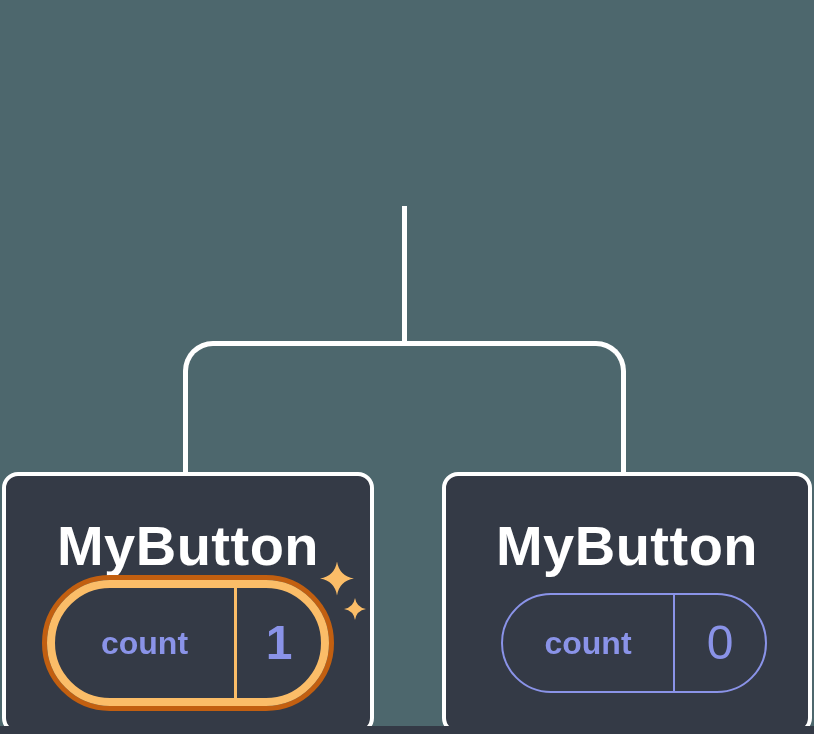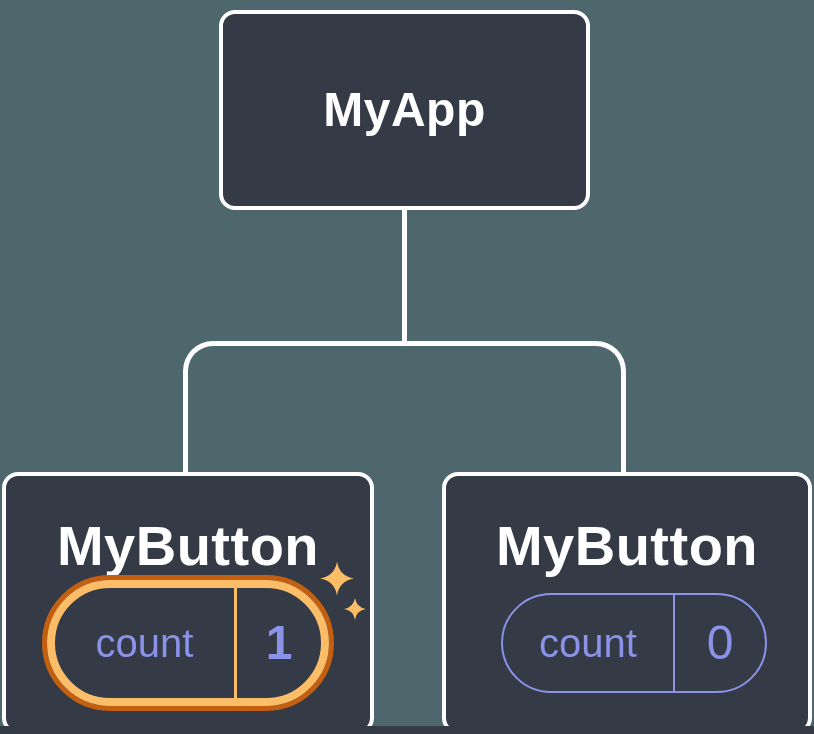--- a/index.html
+++ b/index.html
@@ -72,21 +72,21 @@
   .pill-plain{
     position:absolute;left:55px;top:117px;width:266px;height:100px;
     box-sizing:border-box;
     border:2px solid var(--state-border);
     border-radius:60px;
     display:flex;align-items:stretch;
     overflow:hidden;
   }
   .count-label{
     flex:1;display:flex;align-items:center;justify-content:center;
-    color:var(--state-text);font-size:40px;line-height:1;
+    color:var(--state-text);font-size:32px;line-height:1;font-weight:bold;
   }
   .pill-divider-orange{width:3px;background:var(--ring-inner);}
   .pill-divider-purple{width:2px;background:var(--state-border);}
   .count-value{
     display:flex;align-items:center;justify-content:center;
     color:var(--state-text);font-size:48px;line-height:1;
   }
   .count-value.bold{font-weight:700;}
   .pill-highlight .count-value{width:84px;}
   .pill-plain .count-value{width:90px;}
@@ -99,23 +99,20 @@
   .bottom-band{
     position:absolute;left:0;top:726px;width:814px;height:8px;
     background:var(--node-fill);z-index:5;
   }
 </style>
 </head>
 <body>
 
 <div class="canvas">
 
-  <div class="node" id="node-myapp">
-    <span class="root-title">MyApp</span>
-  </div>
 
   <div class="stem"></div>
   <div class="branch"></div>
 
   <div class="node" id="node-mybutton-1">
     <span class="child-title">MyButton</span>
 
     <div class="pill-highlight">
       <div class="pill-highlight-inner">
         <span class="count-label">count</span>

